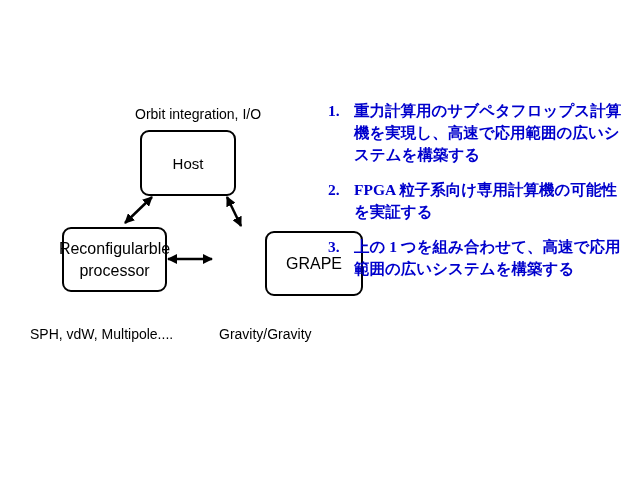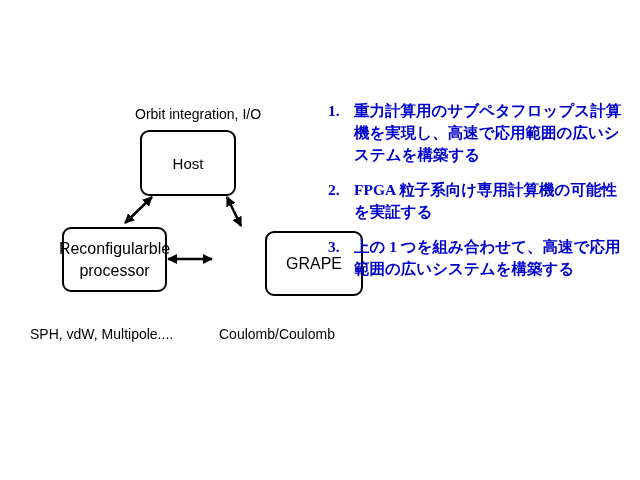--- a/index.html
+++ b/index.html
@@ -61,21 +61,21 @@
       <span>Reconfigularble</span>
       <span>processor</span>
     </div>
 
     <div class="box grape-box">
       <span>GRAPE</span>
     </div>
 
     <div class="caption" style="left:30px;top:326px;">SPH, vdW, Multipole....</div>
 
-    <div class="caption" style="left:219px;top:326px;">Coulomb/Coulomb</div>
+    <div class="caption" style="left:219px;top:326px;">Gravity/Gravity</div>
   </div>
 
   <div class="goal-list">
 
     <div class="goal-item">
       <span class="goal-num">1.</span>
       <span class="goal-text">重力計算用のサブペタフロップス計算機を実現し、高速で応用範囲の広いシステムを構築する</span>
     </div>
 
     <div class="goal-item">

